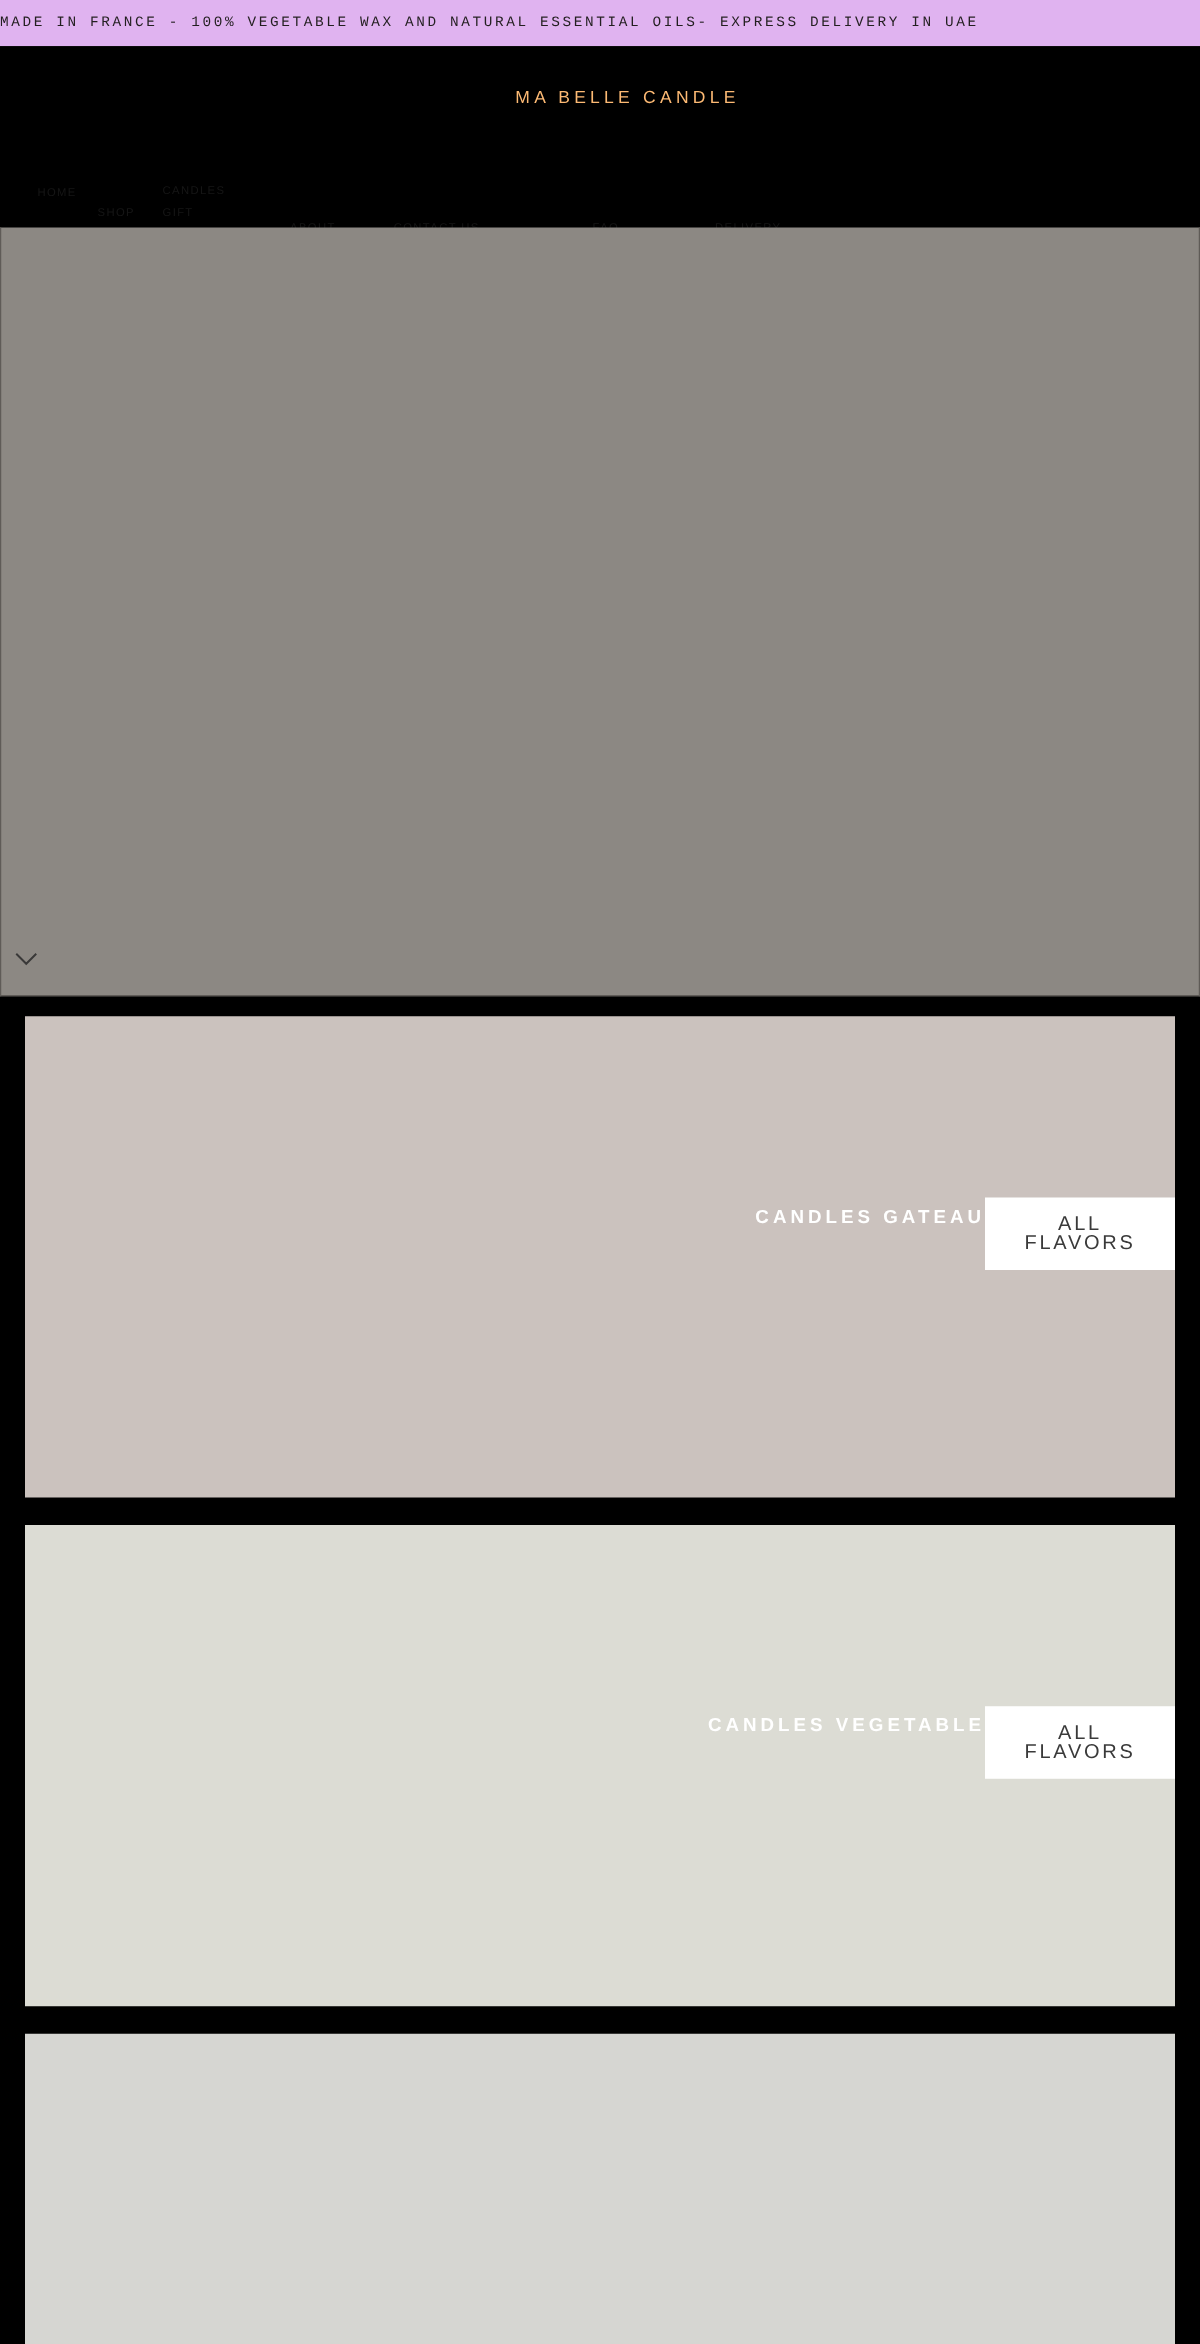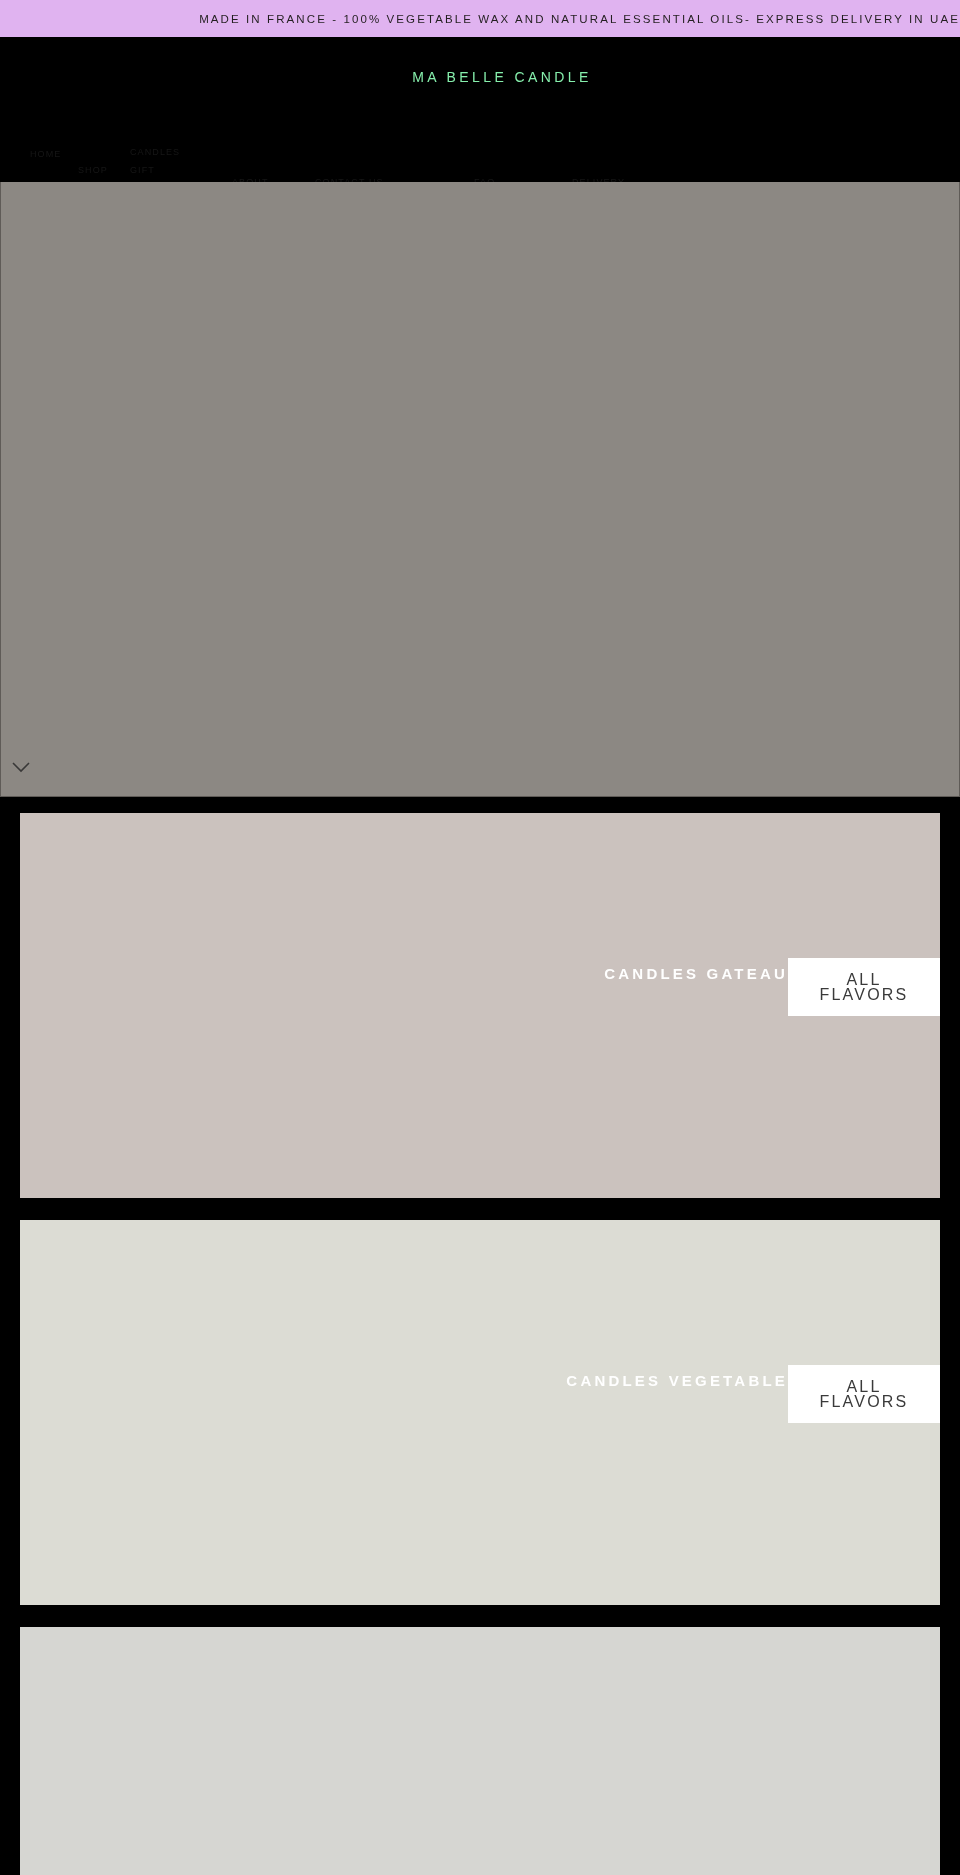--- a/index.html
+++ b/index.html
@@ -11,21 +11,22 @@
     width:960px;
     overflow-x:hidden;
   }
 
   
   .announcement{
     background:#e0b3f0;
     height:37px;
     display:flex;
     align-items:center;
-    justify-content:flex-end;
+    justify-content:flex-start;
+    font-family:Liberation Mono, monospace;
   }
   .announcement-text{
     color:#231f20;
     font-size:11.5px;
     letter-spacing:2.1px;
     white-space:nowrap;
     font-weight:400;
   }
 
   
@@ -33,21 +34,21 @@
     background:#000;
     height:145px;
     position:relative;
   }
   .logo-wrap{
     display:flex;
     justify-content:center;
     padding-top:32px;
   }
   .logo{
-    color:#86efac;
+    color:#fdba74;
     font-size:14px;
     letter-spacing:3.4px;
     font-weight:400;
     white-space:nowrap;
     margin-left:44px;
   }
 
   .nav-item{
     position:absolute;
     color:#161616;

